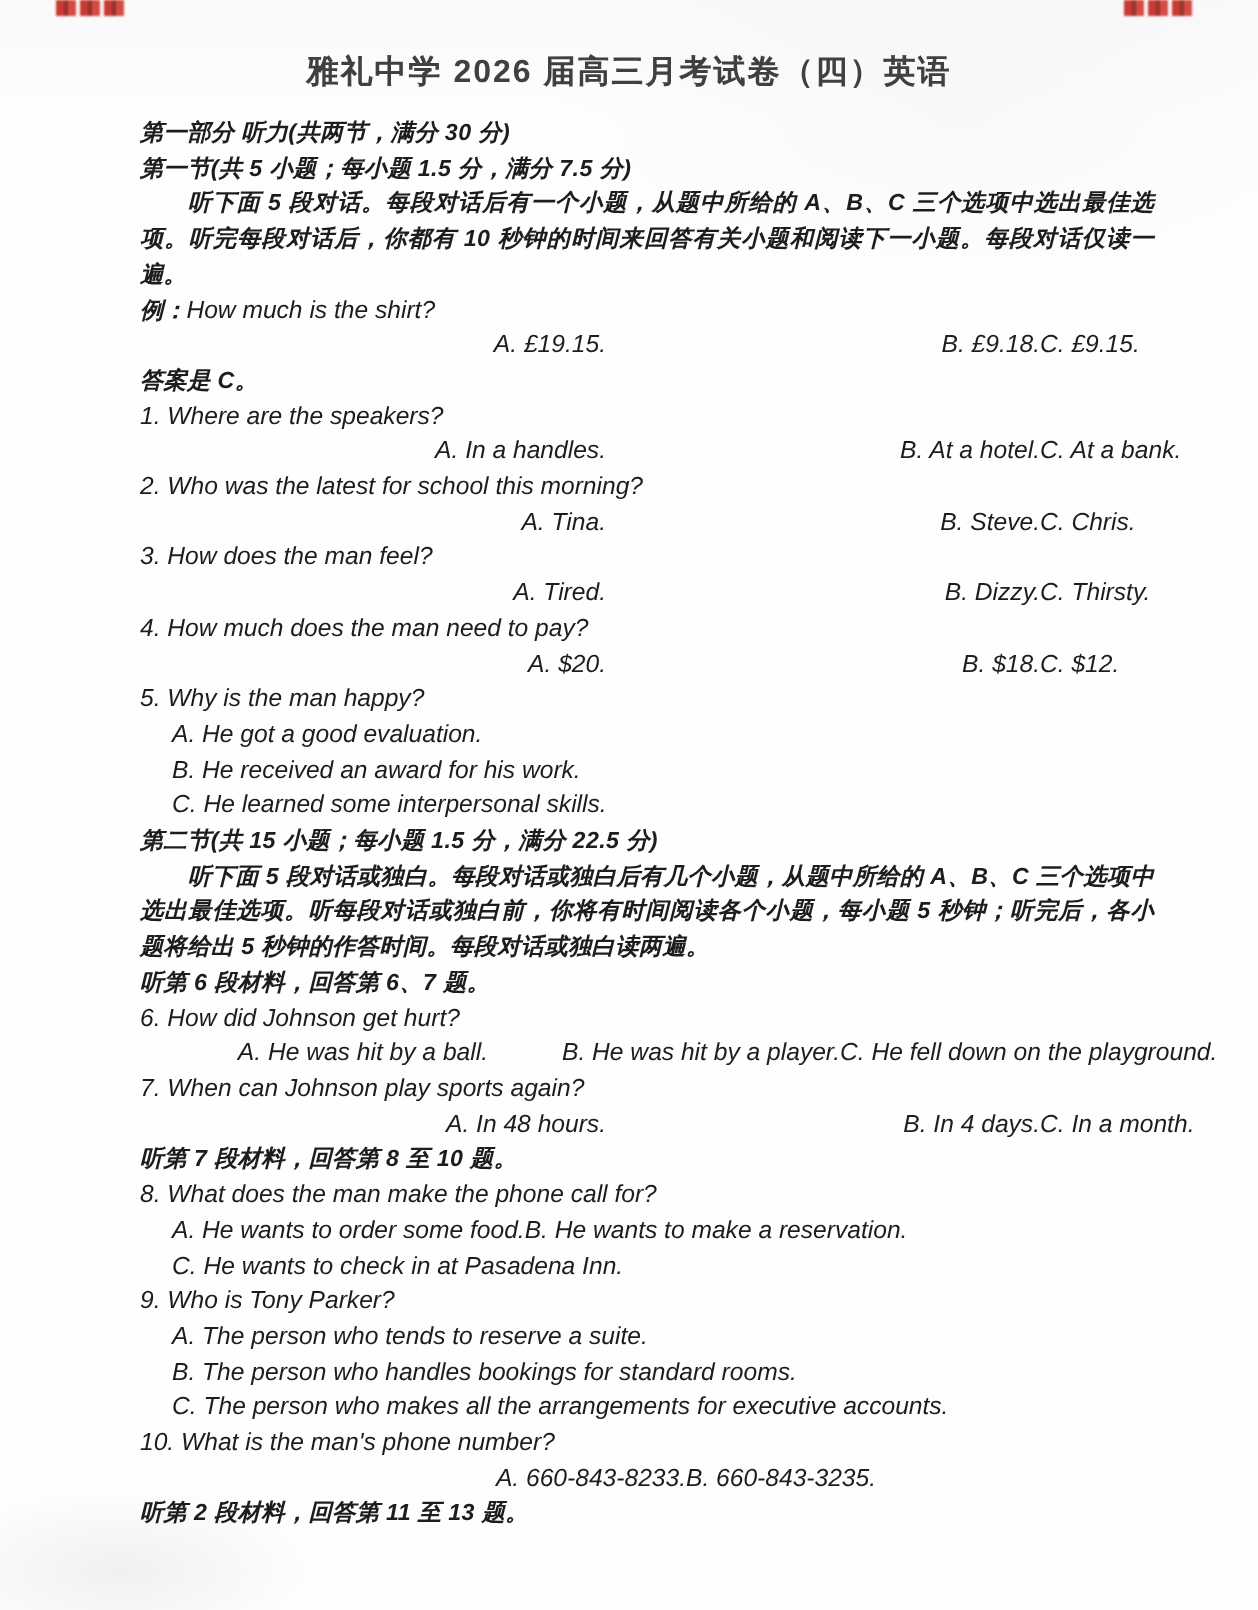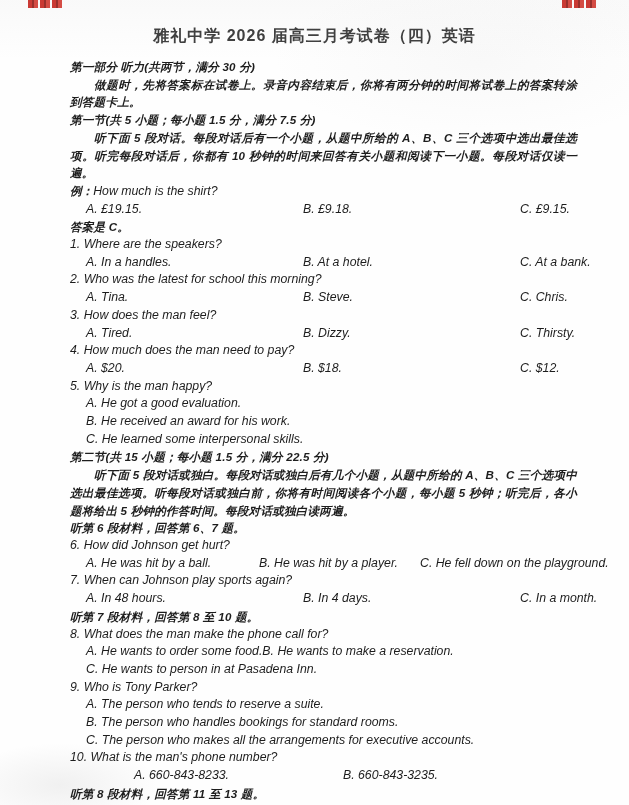--- a/index.html
+++ b/index.html
@@ -46,41 +46,40 @@
   }
   .line{min-height:17.7px;font-style:italic;}
   .cn{font-weight:700;font-size:11.6px;letter-spacing:0.2px;}
   .para{
     font-weight:700;font-size:11.6px;letter-spacing:0.2px;
     text-align:justify;text-indent:24px;
   }
   .q{padding-left:0;}
   .optline{padding-left:16px;}
   .opts{padding-left:16px;white-space:nowrap;}
-  .opts span{display:inline-block;vertical-align:top;}
+  .opts span{display:inline-block;vertical-align:top;text-align:right;}
   .opts.default span:nth-child(1){width:217px;}
   .opts.default span:nth-child(2){width:217px;}
   .opts.tight span:nth-child(1){width:158px;}
   .opts.tight span:nth-child(2){width:161px;margin-left:15px;}
   .opts.two span:nth-child(1){width:209px;margin-left:48px;}
   .mixed .cn-part{font-weight:700;font-size:11.6px;}
   .mixed .en-part{margin-left:0;}
 </style>
 </head>
 <body>
 
 <div class="page">
   <div class="stamp left"></div>
   <div class="stamp right"></div>
 
   <div class="title">雅礼中学 2026 届高三月考试卷（四）英语</div>
 
   <div class="doc">
       <div class="line cn">第一部分 听力(共两节，满分 30 分)</div>
-      <div class="line para">做题时，先将答案标在试卷上。录音内容结束后，你将有两分钟的时间将试卷上的答案转涂到答题卡上。</div>
       <div class="line cn">第一节(共 5 小题；每小题 1.5 分，满分 7.5 分)</div>
       <div class="line para">听下面 5 段对话。每段对话后有一个小题，从题中所给的 A、B、C 三个选项中选出最佳选项。听完每段对话后，你都有 10 秒钟的时间来回答有关小题和阅读下一小题。每段对话仅读一遍。</div>
       <div class="line mixed"><span class="cn-part">例：</span><span class="en-part">How much is the shirt?</span></div>
       <div class="line opts default"><span>A. £19.15.</span><span>B. £9.18.</span><span>C. £9.15.</span></div>
       <div class="line cn">答案是 C。</div>
       <div class="line q">1. Where are the speakers?</div>
       <div class="line opts default"><span>A. In a handles.</span><span>B. At a hotel.</span><span>C. At a bank.</span></div>
       <div class="line q">2. Who was the latest for school this morning?</div>
       <div class="line opts default"><span>A. Tina.</span><span>B. Steve.</span><span>C. Chris.</span></div>
       <div class="line q">3. How does the man feel?</div>
@@ -94,22 +93,22 @@
       <div class="line cn">第二节(共 15 小题；每小题 1.5 分，满分 22.5 分)</div>
       <div class="line para">听下面 5 段对话或独白。每段对话或独白后有几个小题，从题中所给的 A、B、C 三个选项中选出最佳选项。听每段对话或独白前，你将有时间阅读各个小题，每小题 5 秒钟；听完后，各小题将给出 5 秒钟的作答时间。每段对话或独白读两遍。</div>
       <div class="line cn">听第 6 段材料，回答第 6、7 题。</div>
       <div class="line q">6. How did Johnson get hurt?</div>
       <div class="line opts tight"><span>A. He was hit by a ball.</span><span>B. He was hit by a player.</span><span>C. He fell down on the playground.</span></div>
       <div class="line q">7. When can Johnson play sports again?</div>
       <div class="line opts default"><span>A. In 48 hours.</span><span>B. In 4 days.</span><span>C. In a month.</span></div>
       <div class="line cn">听第 7 段材料，回答第 8 至 10 题。</div>
       <div class="line q">8. What does the man make the phone call for?</div>
       <div class="line optline">A. He wants to order some food.B. He wants to make a reservation.</div>
-      <div class="line optline">C. He wants to person in at Pasadena Inn.</div>
+      <div class="line optline">C. He wants to check in at Pasadena Inn.</div>
       <div class="line q">9. Who is Tony Parker?</div>
       <div class="line optline">A. The person who tends to reserve a suite.</div>
       <div class="line optline">B. The person who handles bookings for standard rooms.</div>
       <div class="line optline">C. The person who makes all the arrangements for executive accounts.</div>
       <div class="line q">10. What is the man's phone number?</div>
       <div class="line opts two"><span>A. 660-843-8233.</span><span>B. 660-843-3235.</span></div>
-      <div class="line cn">听第 8 段材料，回答第 11 至 13 题。</div>
+      <div class="line cn">听第 2 段材料，回答第 11 至 13 题。</div>
     </div>
 </div>
 
 </body></html>

